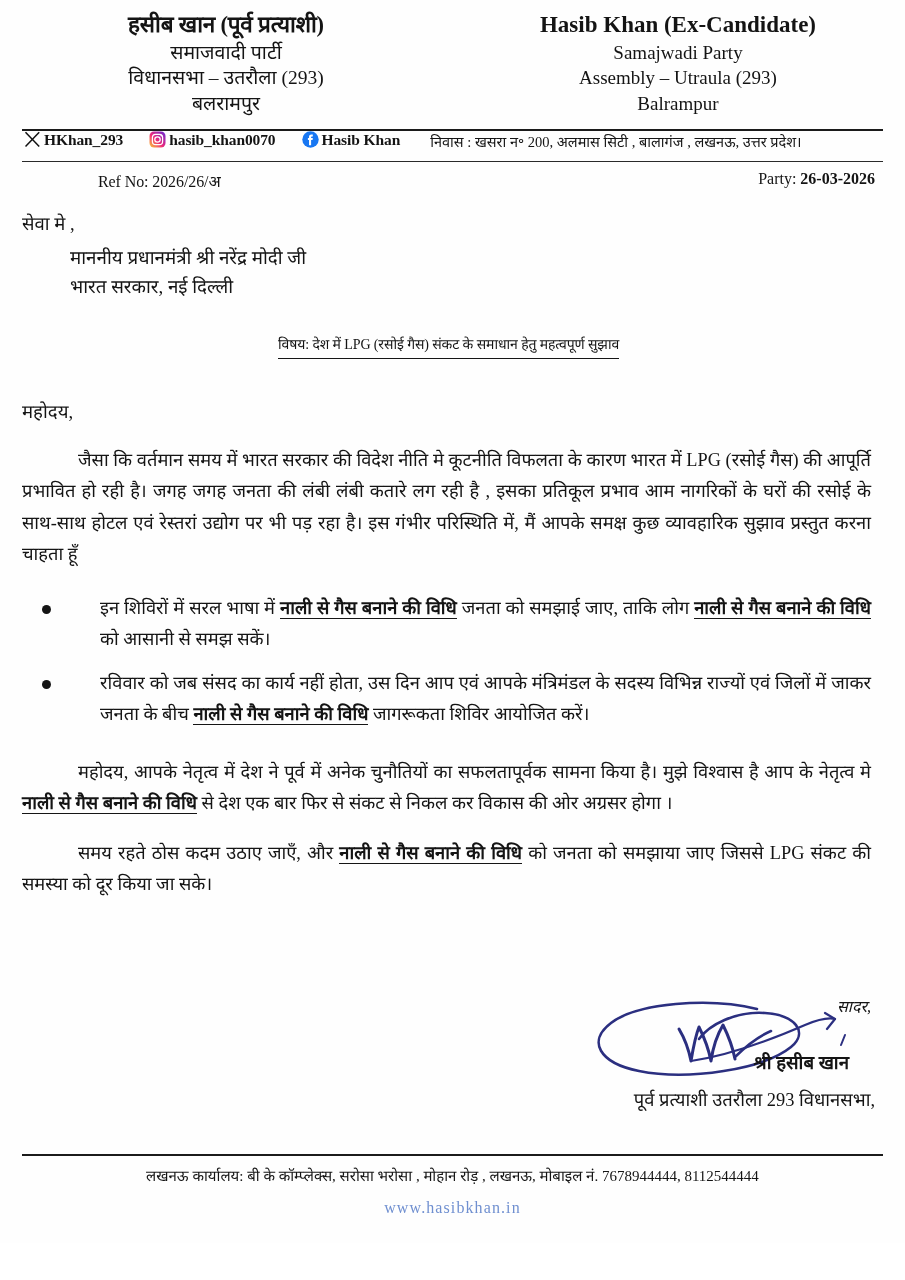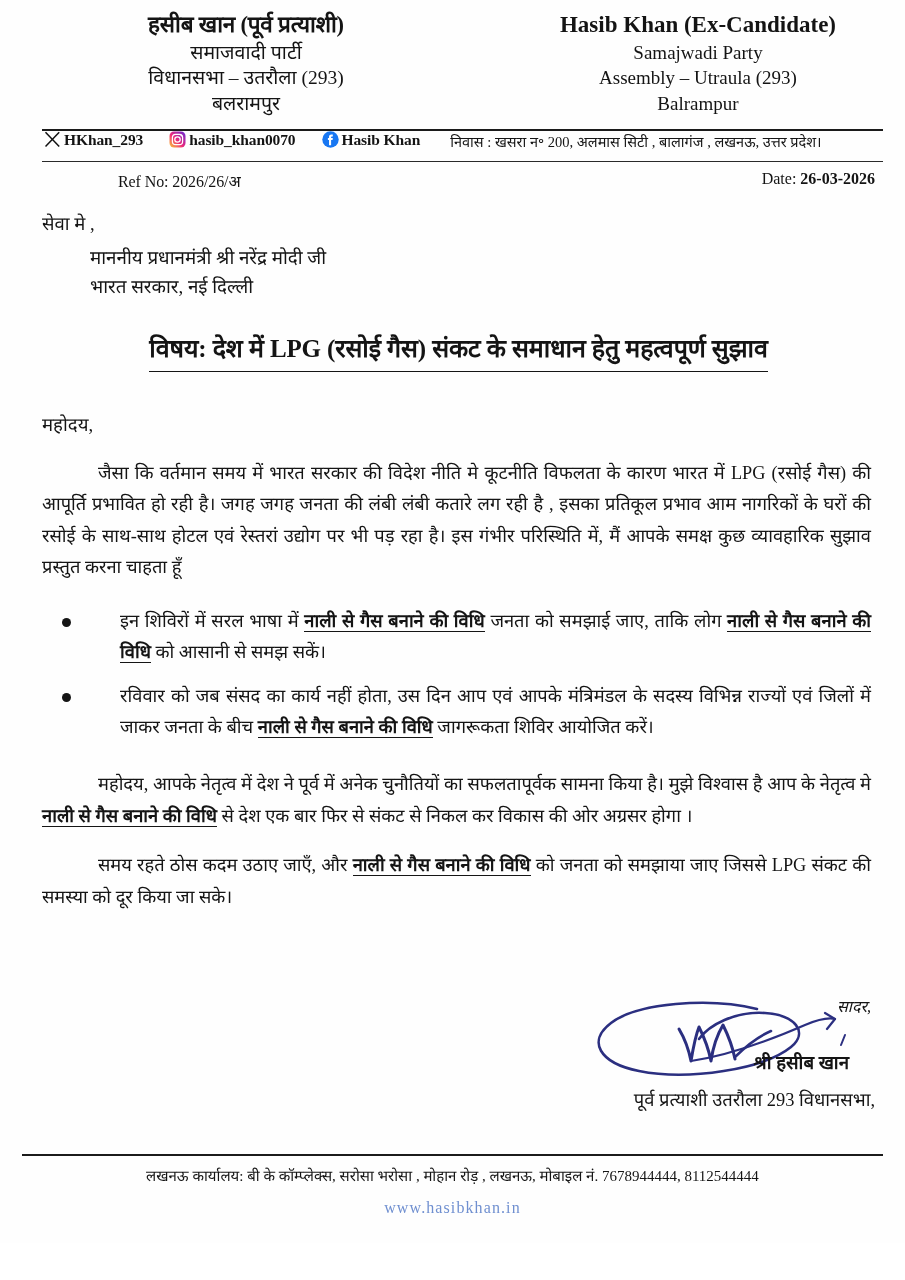--- a/index.html
+++ b/index.html
@@ -15,21 +15,20 @@
     font-family: "Liberation Serif", "DejaVu Serif", serif;
     color: #141414;
     overflow: hidden;
   }
   .page {
     position: relative;
     width: 905px;
     height: 1243px;
     box-sizing: border-box;
     background: #fefefe;
-    padding-left: 20px;
   }
 
   
   .header {
     display: flex;
     width: 905px;
     padding-top: 10px;
   }
   .header-col {
     width: 452px;
@@ -123,22 +122,22 @@
     font-size: 18.8px;
     line-height: 1.55;
   }
   .subject-wrap {
     text-align: center;
     margin-top: 28px;
     margin-bottom: 6px;
   }
   .subject {
     display: inline-block;
-    font-size: 25px;
-    font-weight: bold;
+    font-size: 14px;
+    font-weight: normal;
     border-bottom: 1.8px solid #151515;
     padding-bottom: 1px;
     letter-spacing: -0.1px;
   }
   .salutation {
     margin-top: 38px;
     font-size: 18.6px;
   }
   .para {
     margin-top: 18px;
@@ -311,21 +310,21 @@
     </div>
 
     <div class="residence">निवास : खसरा न॰ 200, अलमास सिटी , बालागंज , लखनऊ,  उत्तर प्रदेश।</div>
   </div>
 
   <div class="rule-thin"></div>
 
   <div class="refdate">
     <div class="ref-no">Ref No: 2026/26/अ</div>
     <div class="date-line">
-      <span>Date:</span>
+      <span>Party:</span>
       <span class="dv">26-03-2026</span>
     </div>
   </div>
 
   <div class="content">
 
     <div class="to-line">सेवा मे ,</div>
     <div class="to-block">
       <div>माननीय प्रधानमंत्री श्री नरेंद्र मोदी जी</div>
       <div>भारत सरकार, नई दिल्ली</div>

